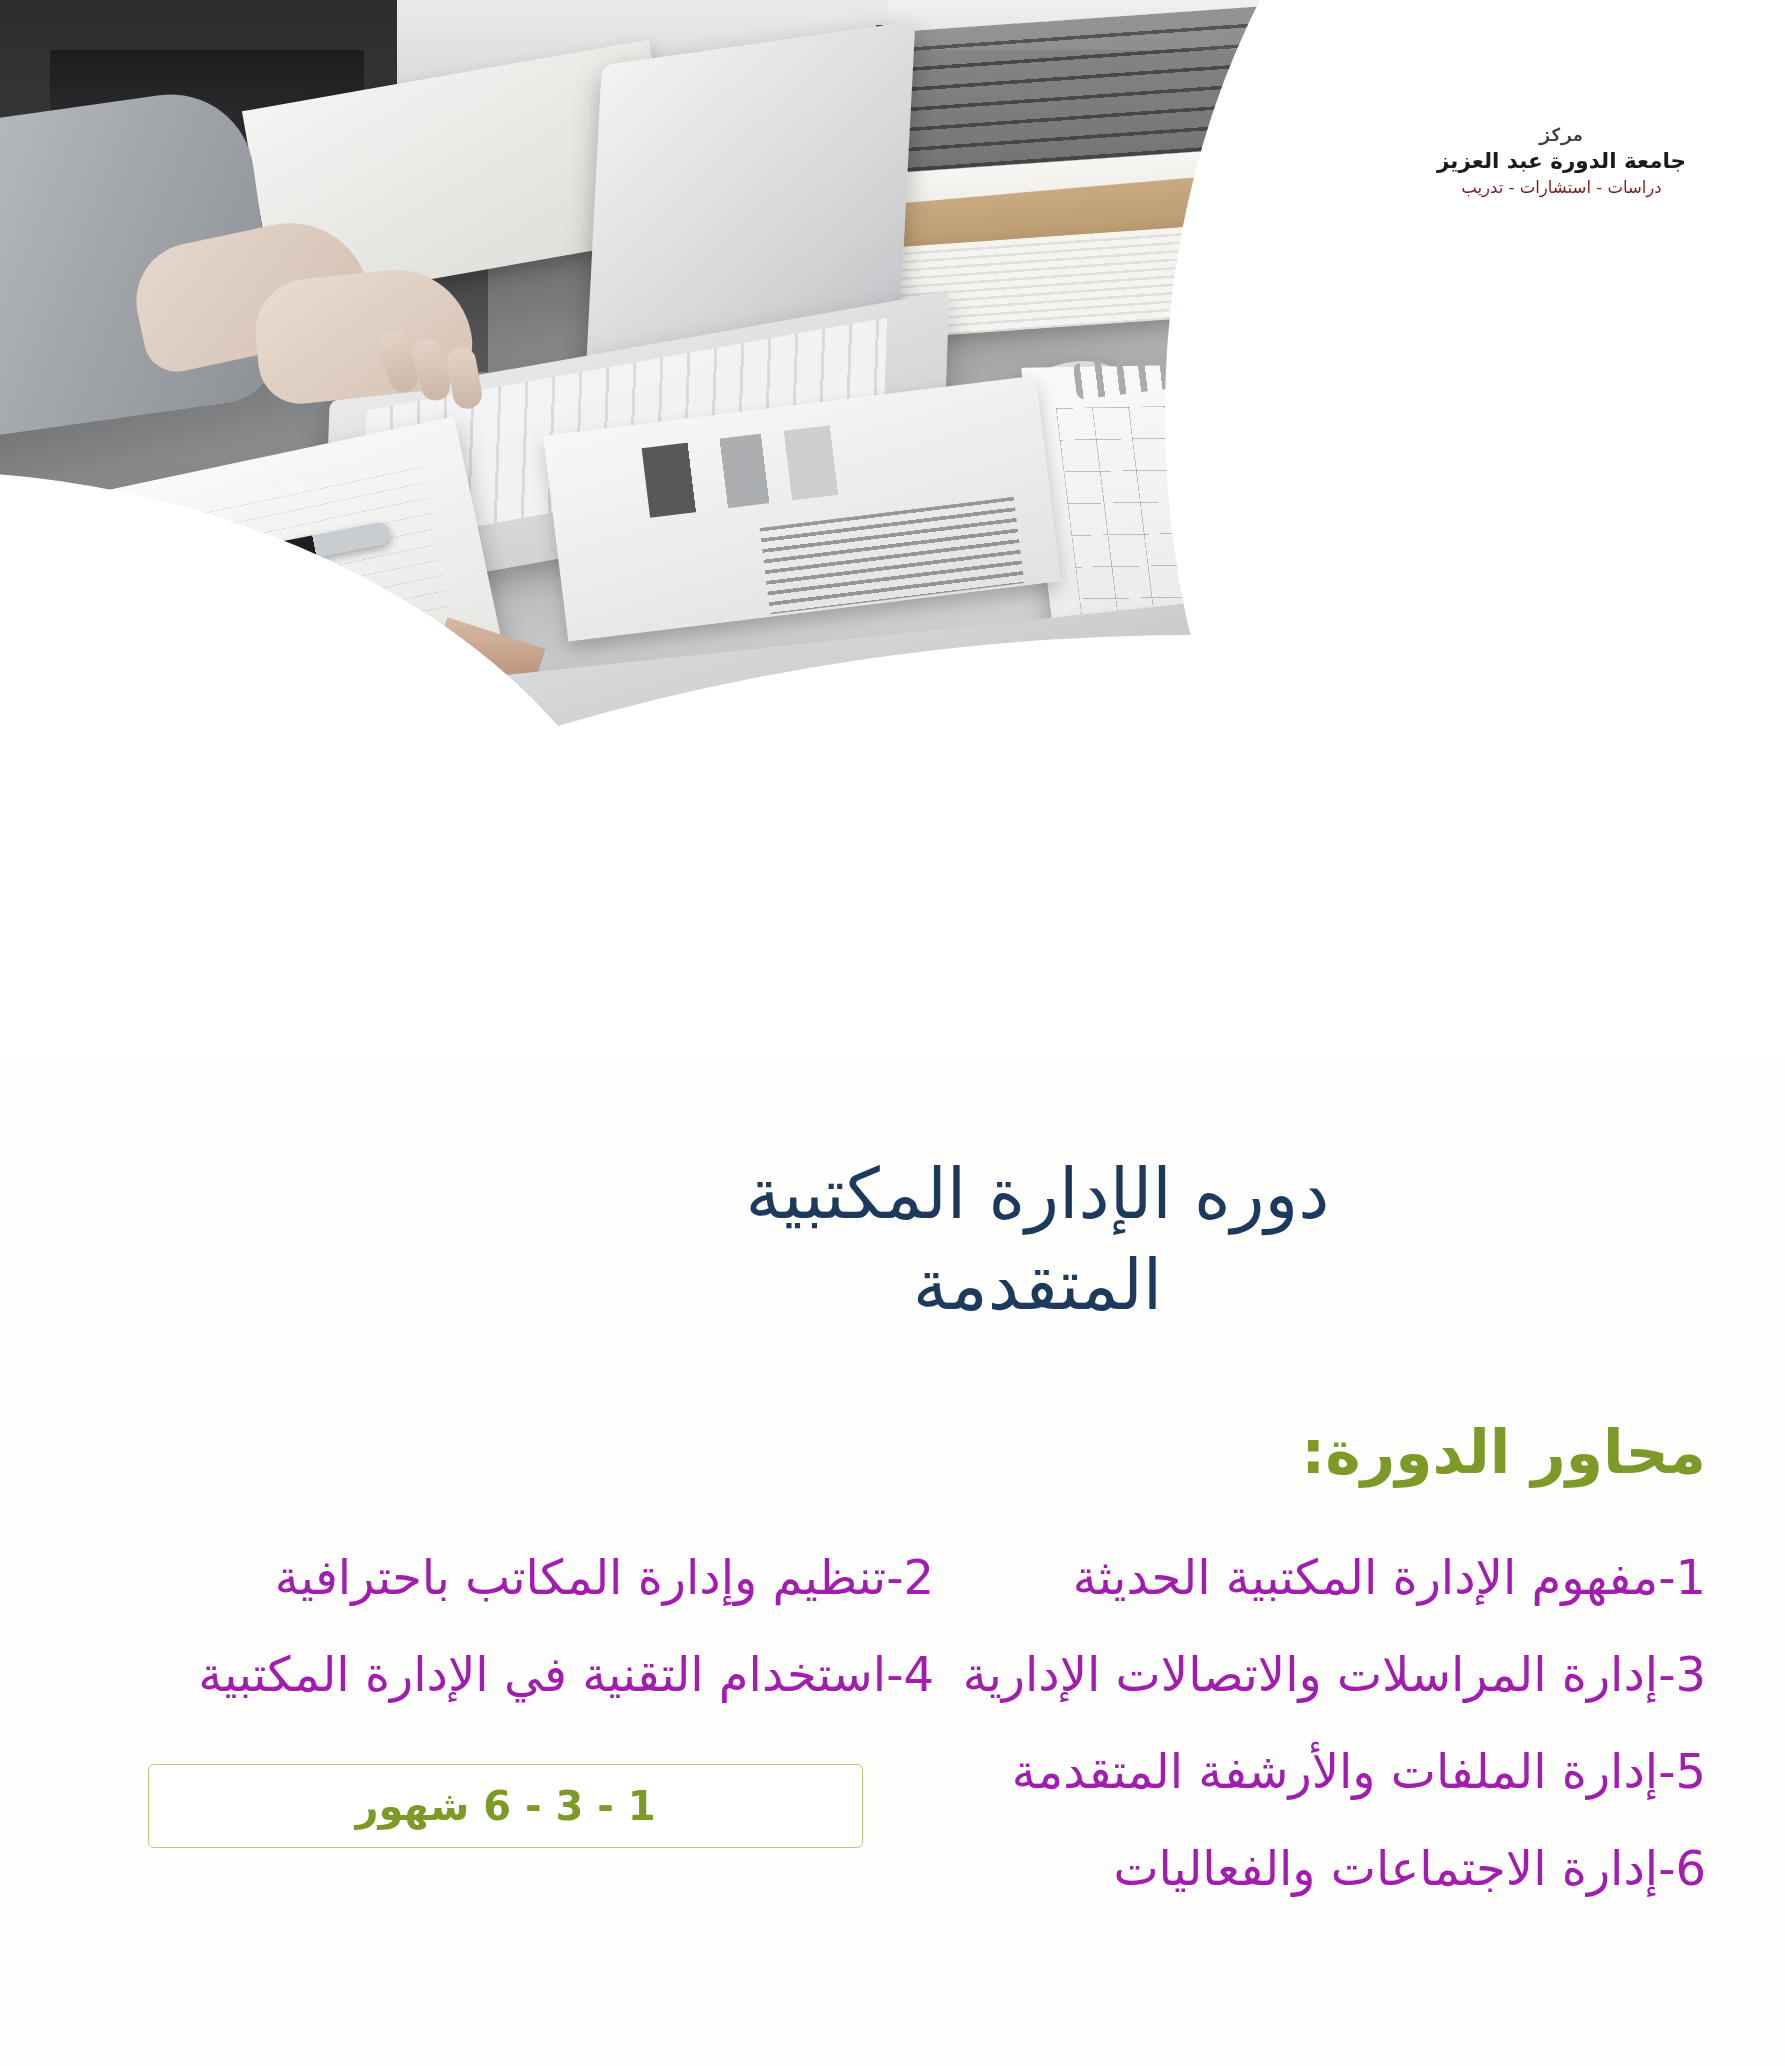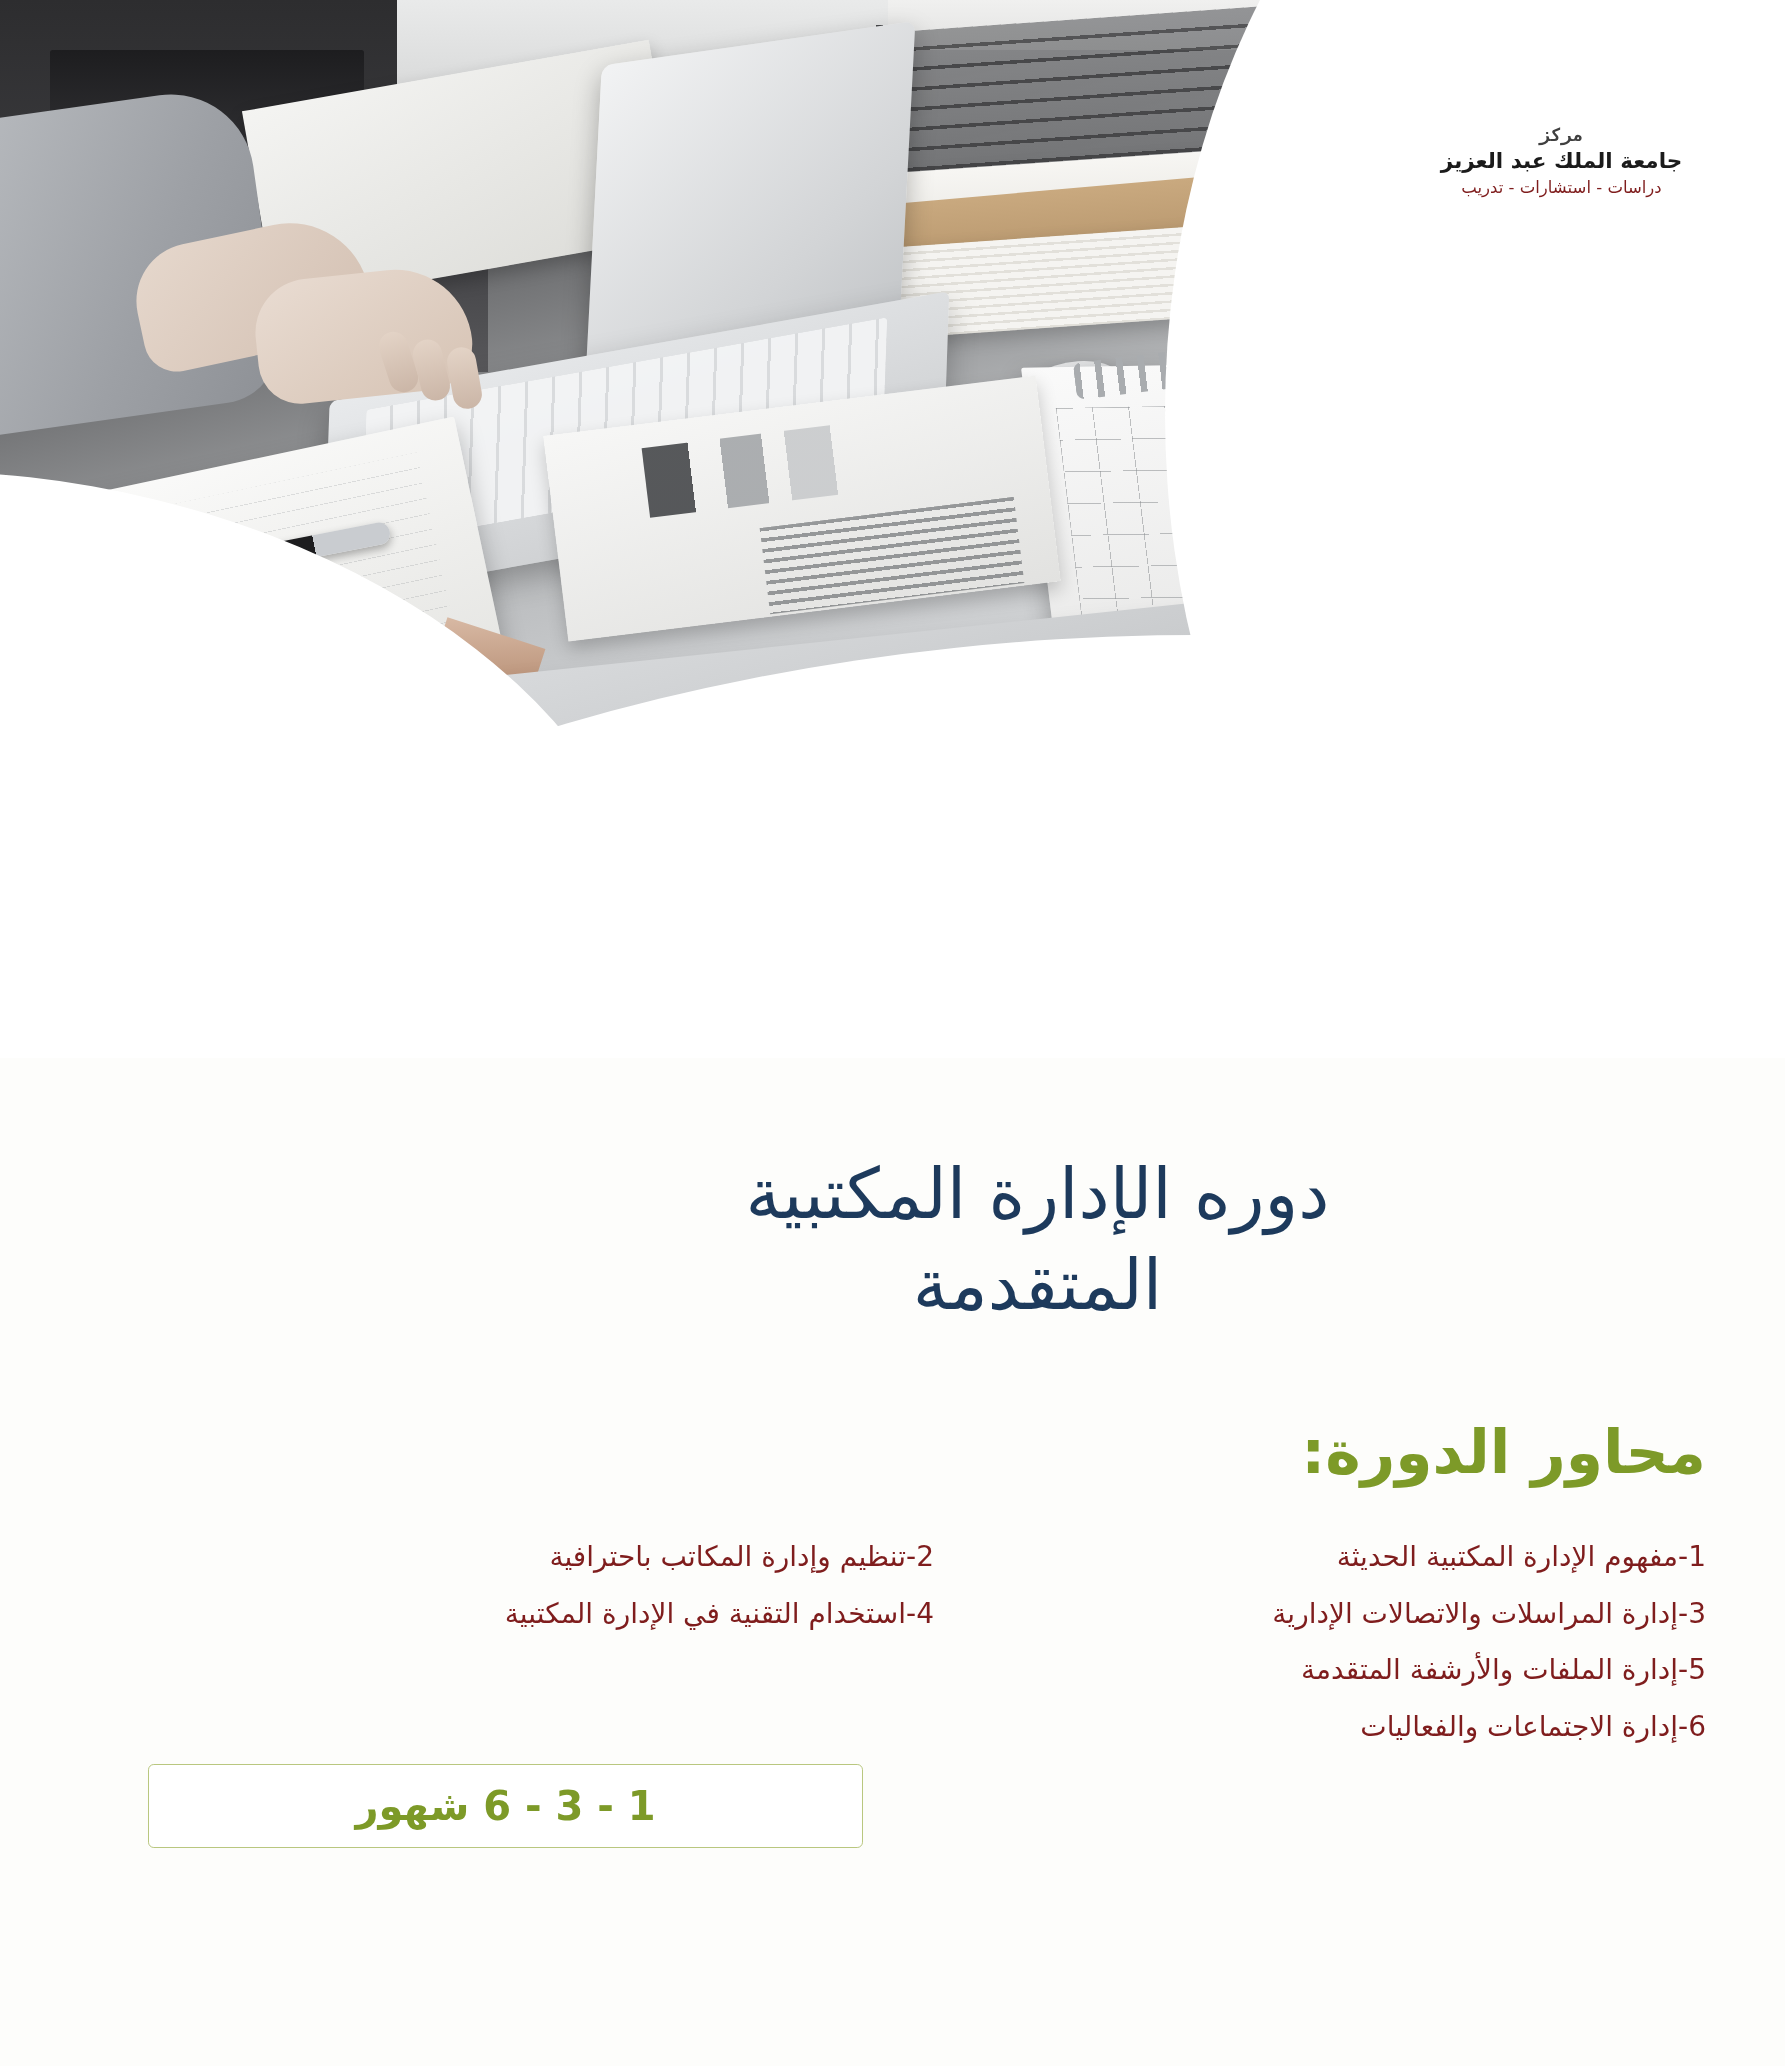--- a/index.html
+++ b/index.html
@@ -420,22 +420,22 @@
   }
   .list-left {
     position: absolute;
     top: 1529px;
     right: 851px;
     width: 851px;
     text-align: right;
     z-index: 10;
   }
   .list-item {
-    font-size: 28px;
-    color: #7f1d1d;
+    font-size: 48px;
+    color: #a21caf;
     line-height: 2.02;
     white-space: nowrap;
   }
   .list-left .list-item { line-height: 2.02; }
 
   
   .info-boxes {
     position: absolute;
     top: 1764px;
     right: 922px;
@@ -511,21 +511,21 @@
 
       <div class="hero-right-cut"></div>
       <div class="hero-left-wave"></div>
       <div class="hero-mask2"></div>
       <div class="hero-mask"></div>
     </div>
   </div>
 
   <div class="logo">
     <div class="logo-top-label">مركز</div>
-    <div class="logo-sub">جامعة الملك عبد العزيز</div>
+    <div class="logo-sub">جامعة الدورة عبد العزيز</div>
     <div class="logo-tag">دراسات - استشارات - تدريب</div>
   </div>
 
   <div class="title-block">
     <div class="course-title">دوره الإدارة المكتبية</div>
     <div class="course-title">المتقدمة</div>
   </div>
 
   <div class="axes-heading">محاور الدورة:</div>
 

